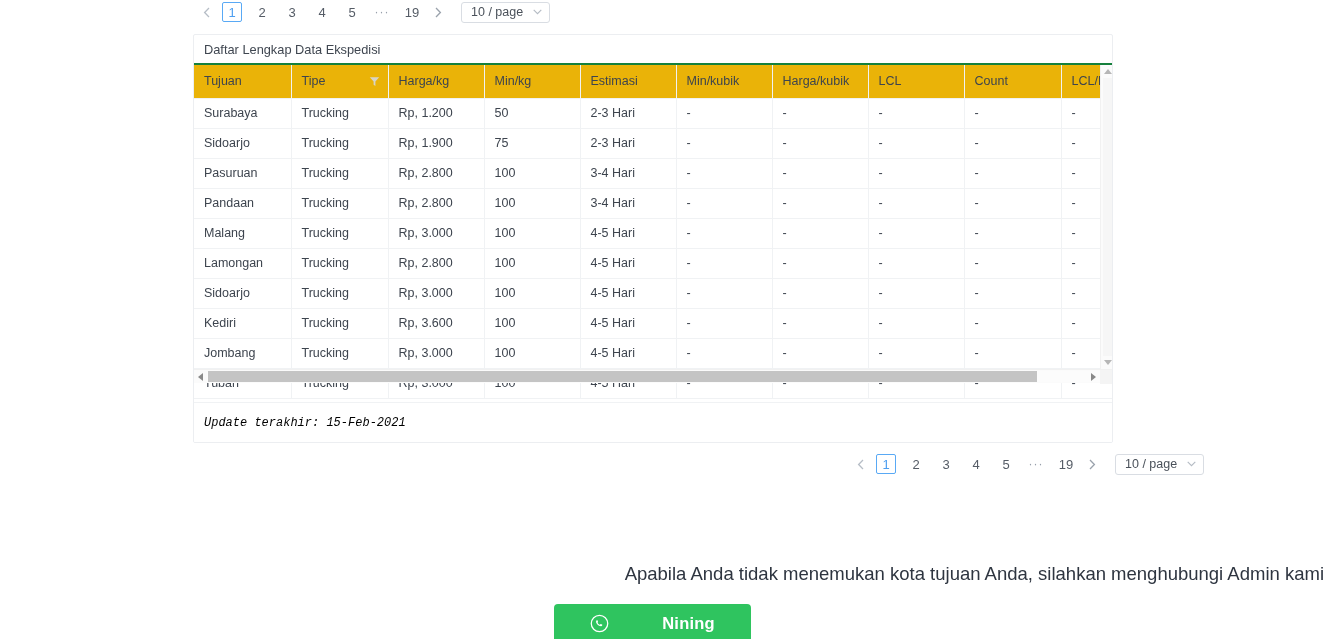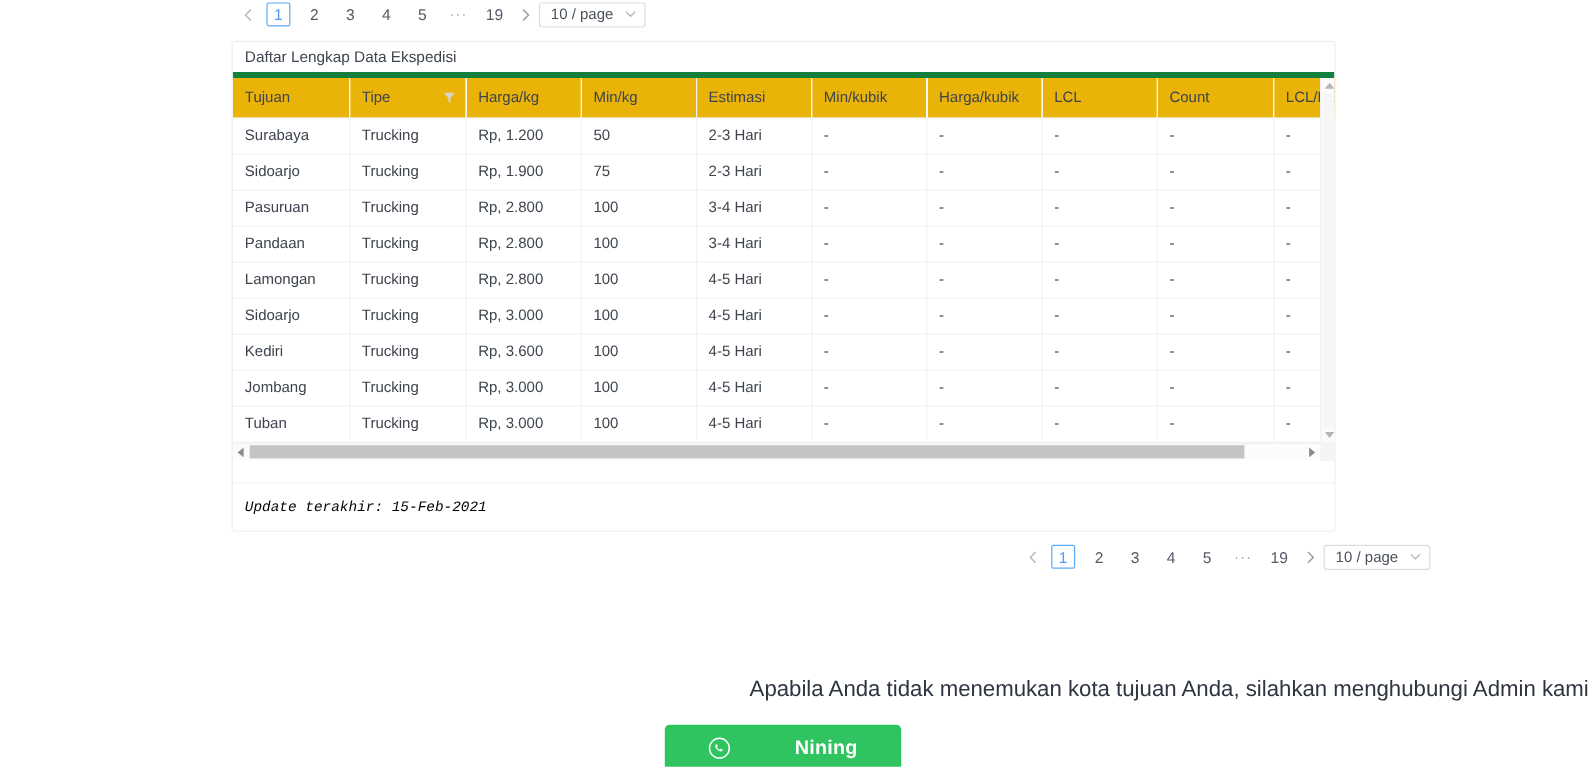--- a/index.html
+++ b/index.html
@@ -36,20 +36,21 @@
     color: #4d9ef0;
     background: #ffffff;
   }
   .pg-ellipsis {
     min-width: 22px; margin: 0 4px; text-align: center;
     color: #98a0ab; font-size: 12px; letter-spacing: 1px;
     display:flex; align-items:center; justify-content:center;
     cursor: pointer;
   }
   .pg-size {
+    margin-left: 12px;
     height: 21px; padding: 0 7px 0 9px;
     border: 1px solid #d9dde3; border-radius: 3px;
     background: #fff; color: #4a515a; font-size: 12.5px;
     display: flex; align-items: center; gap: 10px;
     cursor: pointer; white-space: nowrap;
   }
   .pg-size .chev { color: #b4bbc4; font-size: 9px; line-height: 1; }
 
   .pagination-top { position: absolute; left: 195px; top: 1px; }
   .pagination-bottom { position: absolute; left: 849px; top: 453px; }
@@ -60,21 +61,21 @@
     width: 920px; height: 409px;
     background: #ffffff;
     border: 1px solid #eceef1;
     border-radius: 2px;
     overflow: hidden;
   }
   .card-title {
     height: 30px; padding: 0 0 0 10px;
     display: flex; align-items: center;
     font-size: 12.8px; color: #3f4650;
-    border-bottom: 5px solid #15803d;
+    border-bottom: 2px solid #15803d;
   }
 
   
   .table-wrap {
     position: relative;
     width: 920px;
     height: 338px;
     overflow: hidden;
   }
   table.grid {
@@ -328,20 +329,32 @@
               <td>Rp, 2.800</td>
               <td>100</td>
               <td>3-4 Hari</td>
               <td>-</td>
               <td>-</td>
               <td>-</td>
               <td>-</td>
               <td>-</td>
             </tr>
             <tr>
+              <td>Malang</td>
+              <td>Trucking</td>
+              <td>Rp, 3.000</td>
+              <td>100</td>
+              <td>4-5 Hari</td>
+              <td>-</td>
+              <td>-</td>
+              <td>-</td>
+              <td>-</td>
+              <td>-</td>
+            </tr>
+            <tr>
               <td>Lamongan</td>
               <td>Trucking</td>
               <td>Rp, 2.800</td>
               <td>100</td>
               <td>4-5 Hari</td>
               <td>-</td>
               <td>-</td>
               <td>-</td>
               <td>-</td>
               <td>-</td>

